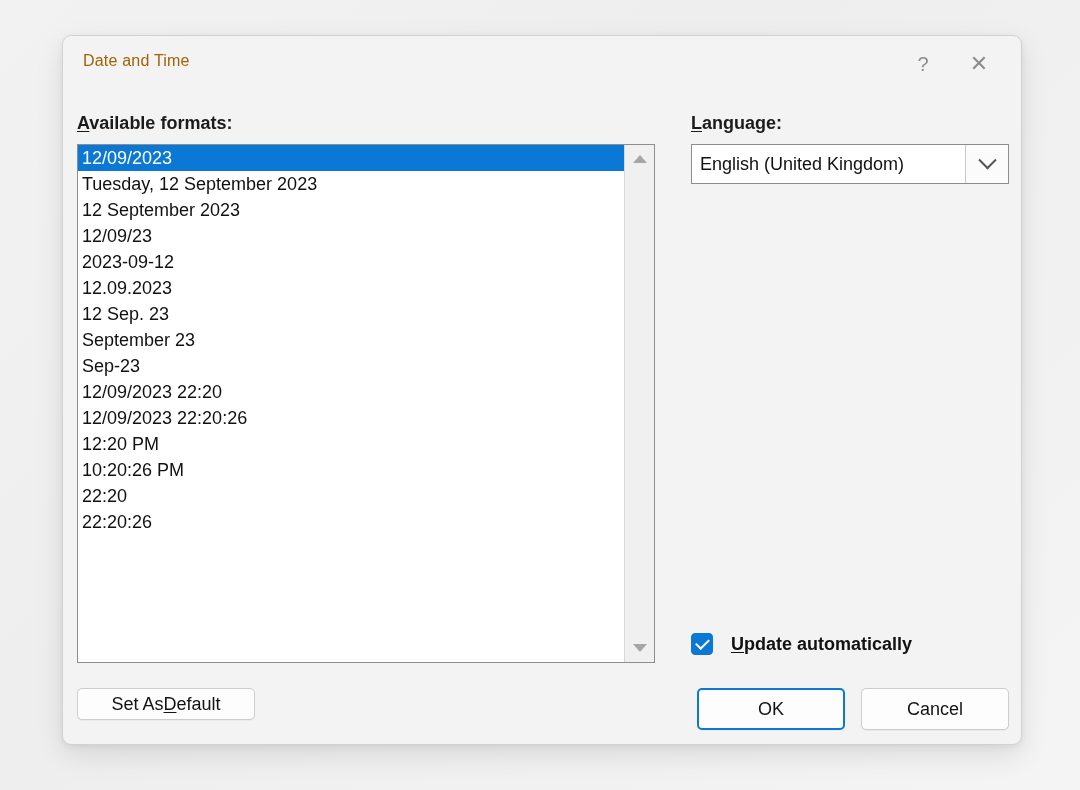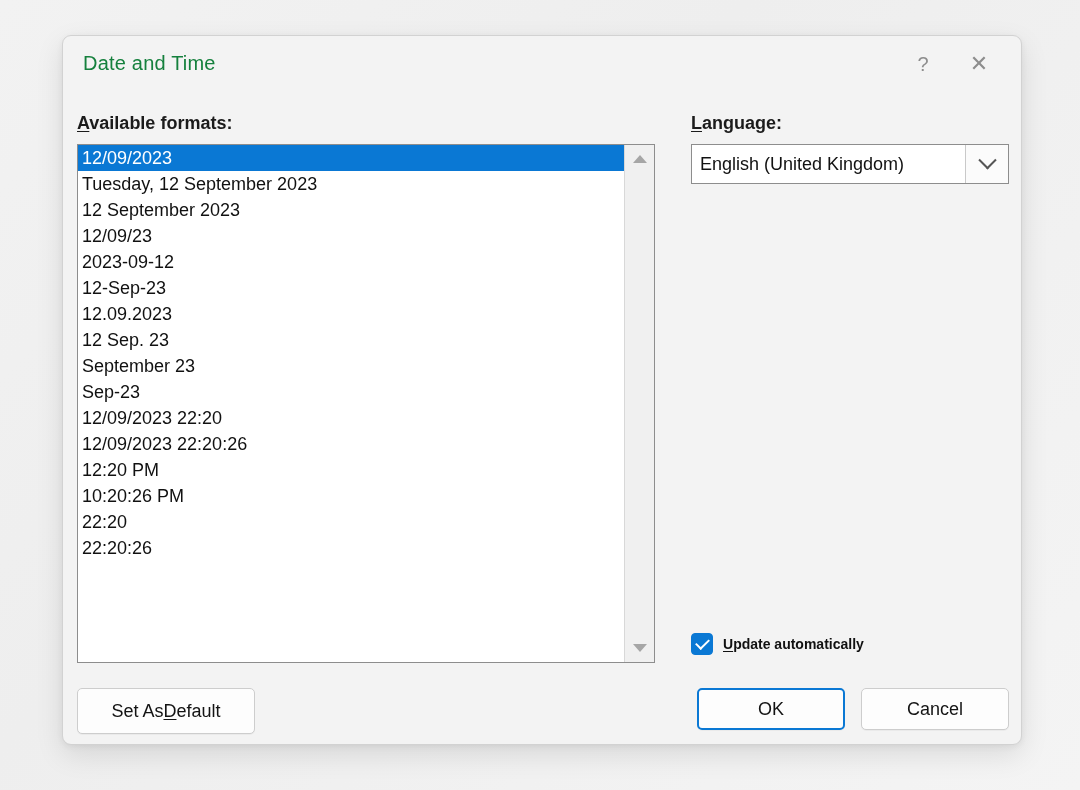--- a/index.html
+++ b/index.html
@@ -34,22 +34,22 @@
     position: absolute;
     left: 0; top: 0;
     width: 100%;
     height: 58px;
     box-sizing: border-box;
   }
   #title-text {
     position: absolute;
     left: 20px;
     top: 16px;
-    font-size: 20px;
-    color: #15803d;
+    font-size: 16px;
+    color: #a16207;
     letter-spacing: 0.2px;
     white-space: nowrap;
   }
   .titlebar-btn {
     position: absolute;
     top: 6px;
     width: 48px;
     height: 44px;
     display: flex;
     align-items: center;
@@ -200,22 +200,22 @@
     justify-content: center;
     flex: 0 0 auto;
   }
   #update-check {
     width: 11px; height: 6px;
     border-left: 2px solid #ffffff;
     border-bottom: 2px solid #ffffff;
     transform: rotate(-45deg) translate(1px,-1px);
   }
   #update-label {
-    margin-left: 10px;
-    font-size: 14px;
+    margin-left: 18px;
+    font-size: 18px;
     color: #111111;
     font-weight: 600;
     white-space: nowrap;
   }
 
   
   .btn {
     position: absolute;
     background: #fdfdfd;
     border: 1px solid #cdcdcd;
@@ -226,21 +226,21 @@
     align-items: center;
     justify-content: center;
     cursor: default;
     user-select: none;
     box-sizing: border-box;
     box-shadow: 0 1px 0 rgba(0,0,0,0.035);
     white-space: nowrap;
   }
   #btn-setdefault {
     left: 14px; top: 652px;
-    width: 178px; height: 46px;
+    width: 178px; height: 32px;
   }
   #btn-ok {
     left: 634px; top: 652px;
     width: 148px; height: 42px;
     border: 2px solid #0a78d4;
     background: #fdfdfd;
   }
   #btn-cancel {
     left: 798px; top: 652px;
     width: 148px; height: 42px;
@@ -259,21 +259,20 @@
 
   <div class="field-label" id="lbl-formats"><span class="acc">A</span><span>vailable formats:</span></div>
 
   <div id="listbox-wrap">
     <ul id="listbox">
         <li class="selected">12/09/2023</li>
         <li>Tuesday, 12 September 2023</li>
         <li>12 September 2023</li>
         <li>12/09/23</li>
         <li>2023-09-12</li>
-        <li>12-Sep-23</li>
         <li>12.09.2023</li>
         <li>12 Sep. 23</li>
         <li>September 23</li>
         <li>Sep-23</li>
         <li>12/09/2023 22:20</li>
         <li>12/09/2023 22:20:26</li>
         <li>12:20 PM</li>
         <li>10:20:26 PM</li>
         <li>22:20</li>
         <li>22:20:26</li>

